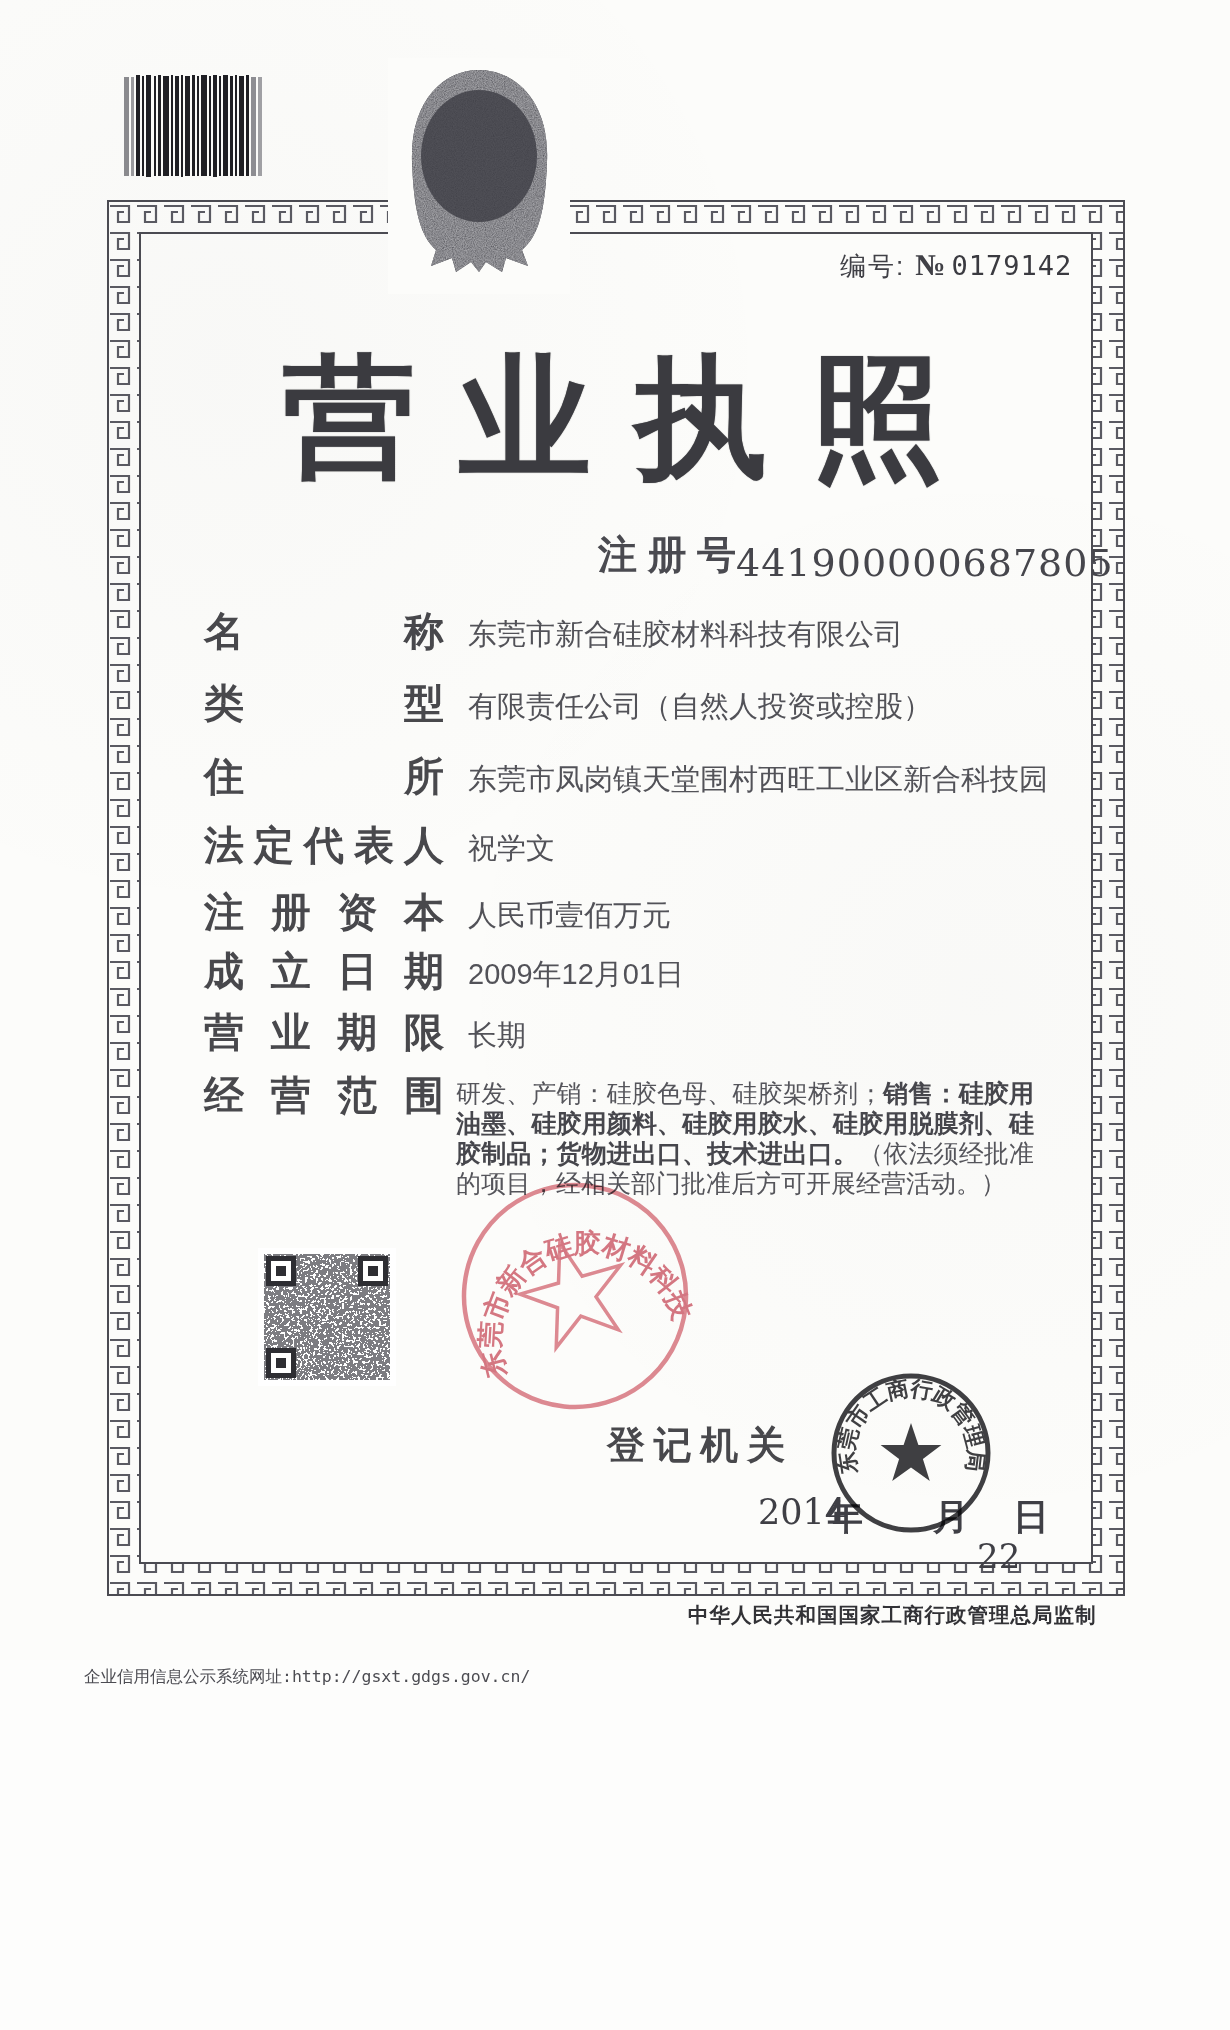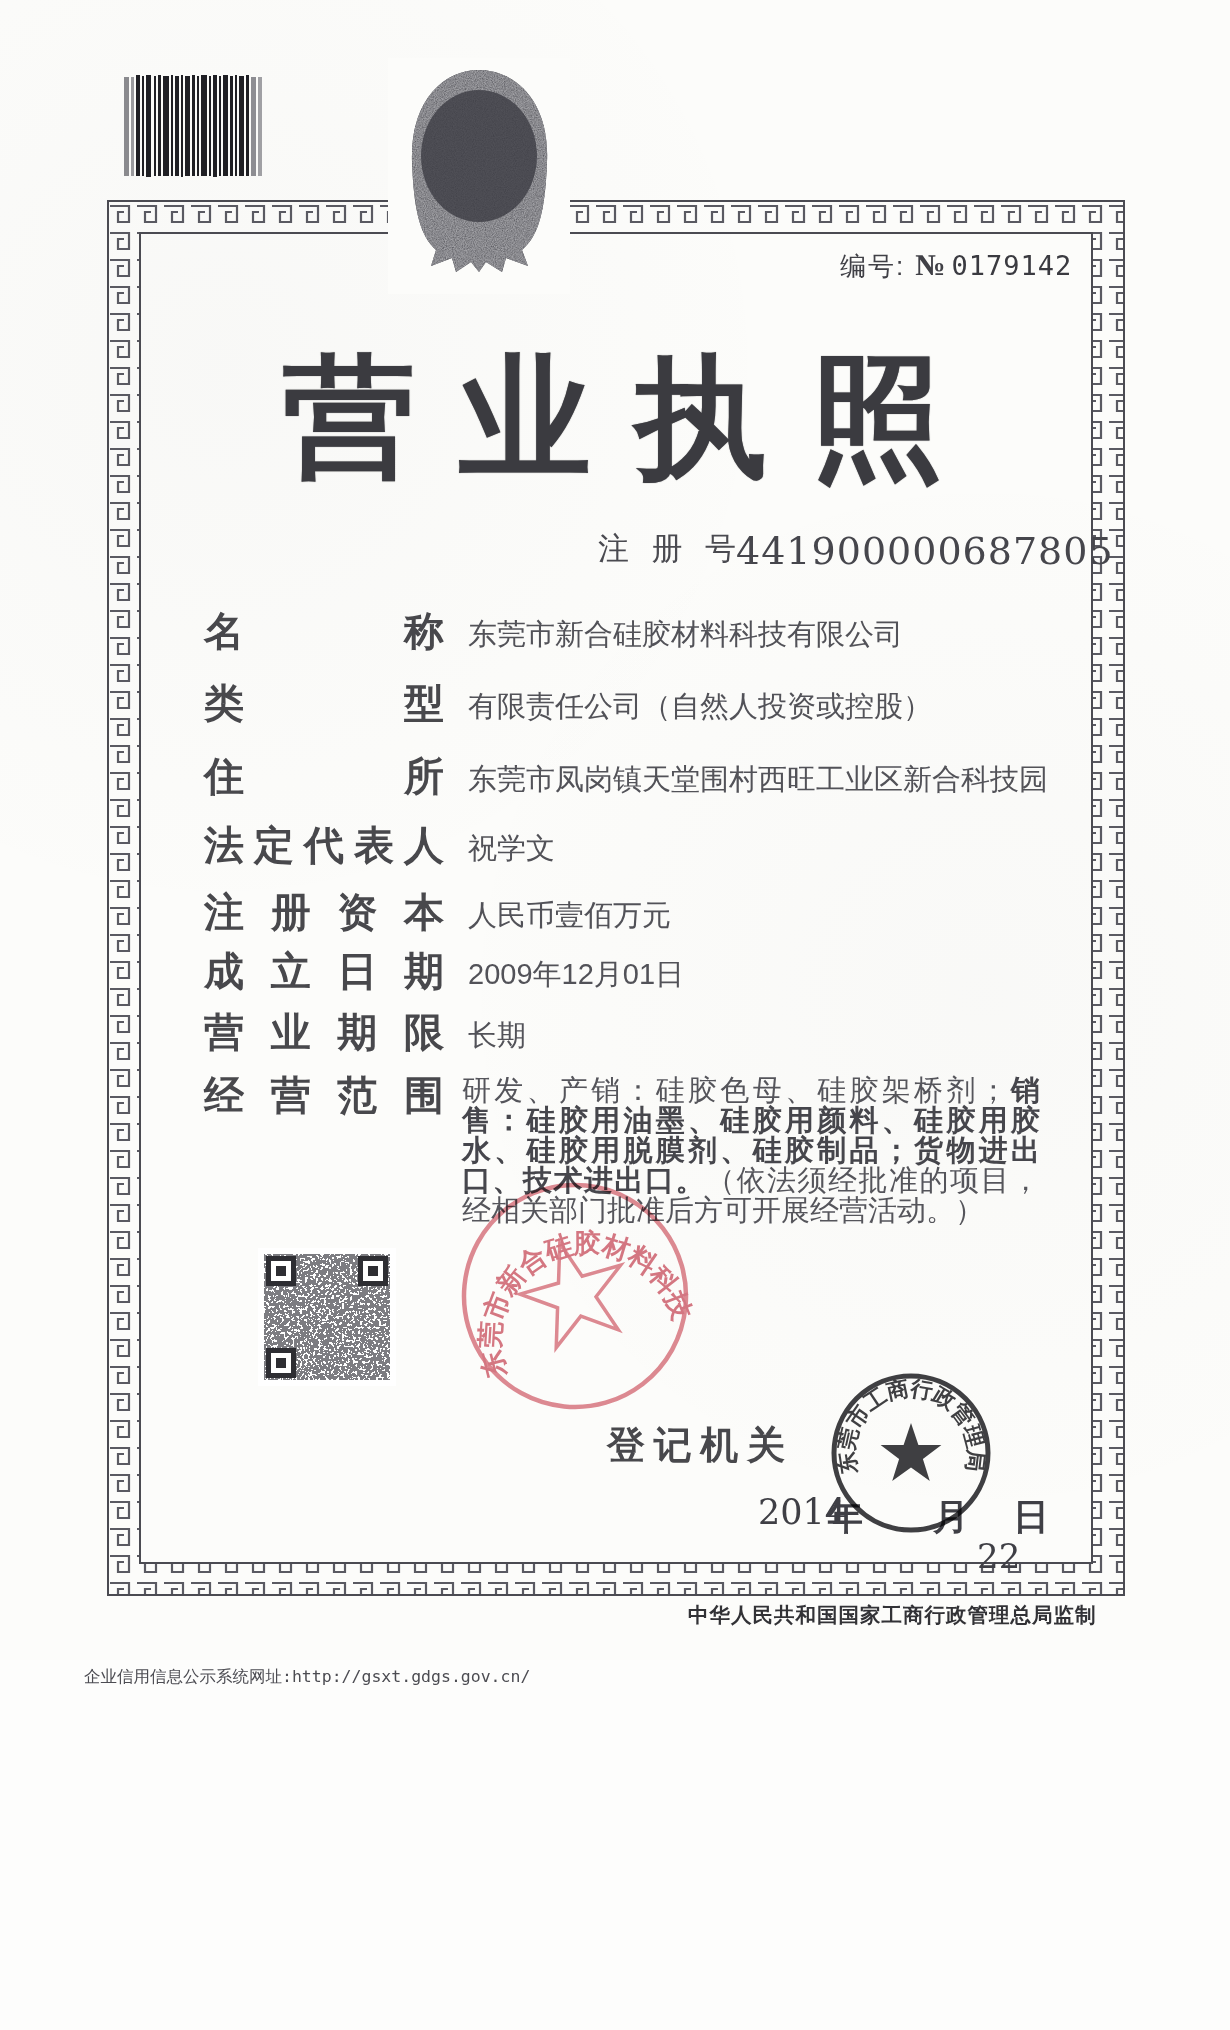--- a/index.html
+++ b/index.html
@@ -29,32 +29,32 @@
   .serial .lbl { font-size:26px; letter-spacing:2px; }
   .serial .nomark { font-family:"Liberation Serif", serif; font-weight:bold; font-size:30px; padding:0 6px 0 10px; }
   .serial .num { font-family:"DejaVu Sans Mono", monospace; font-size:27px; letter-spacing:1px; color:#3a3a40; }
   
   .title { position:absolute; left:283px; top:345px; width:660px; display:flex;
     justify-content:space-between; z-index:4; }
   .title span { font-size:132px; line-height:1.1; font-weight:900; color:#3b3b40;
     text-shadow:0 0 1px rgba(40,40,40,.7); }
   
   .regline { position:absolute; left:598px; top:528px; display:flex; align-items:flex-end; z-index:4; }
-  .regline .reg-label { width:138px; font-size:31px; font-weight:400; color:#4a4a50;
+  .regline .reg-label { width:138px; font-size:39px; font-weight:700; color:#4a4a50;
     text-align:justify; text-align-last:justify; }
   .regline .reg-value { font-family:"DejaVu Serif", serif; font-size:38px;
     color:#46464c; letter-spacing:1px; line-height:1; }
   
   .field-row { position:absolute; left:204px; display:flex; z-index:4; }
   .field-label { width:240px; font-size:40px; font-weight:600; color:#48484c;
     text-align:justify; text-align-last:justify; flex:none; line-height:1.15; }
   .field-value { margin-left:24px; font-size:29px; color:#525258; padding-top:9px; line-height:1.2;
     white-space:nowrap; }
-  .scope-value { margin-left:18px; width:578px; font-size:29px; color:#55555b; line-height:30px;
-    padding-top:6px; white-space:normal; text-align:justify;font-family:Liberation Mono, monospace; }
+  .scope-value { margin-left:12px; width:578px; font-size:25px; color:#55555b; line-height:30px;
+    padding-top:6px; white-space:normal; text-align:justify; }
   .scope-value .bold { font-weight:bold; color:#46464c; }
   
   .qr { position:absolute; left:258px; top:1248px; width:138px; height:138px; z-index:4; }
   
   .red-seal { position:absolute; left:455px; top:1176px; width:240px; height:240px; z-index:6;
     transform:rotate(-16deg); mix-blend-mode:multiply; opacity:.82; }
   .black-seal { position:absolute; left:826px; top:1368px; width:170px; height:170px; z-index:6;
     mix-blend-mode:multiply; opacity:.9; }
   
   .registry-label { position:absolute; left:607px; top:1420px; width:178px; font-size:38px;

